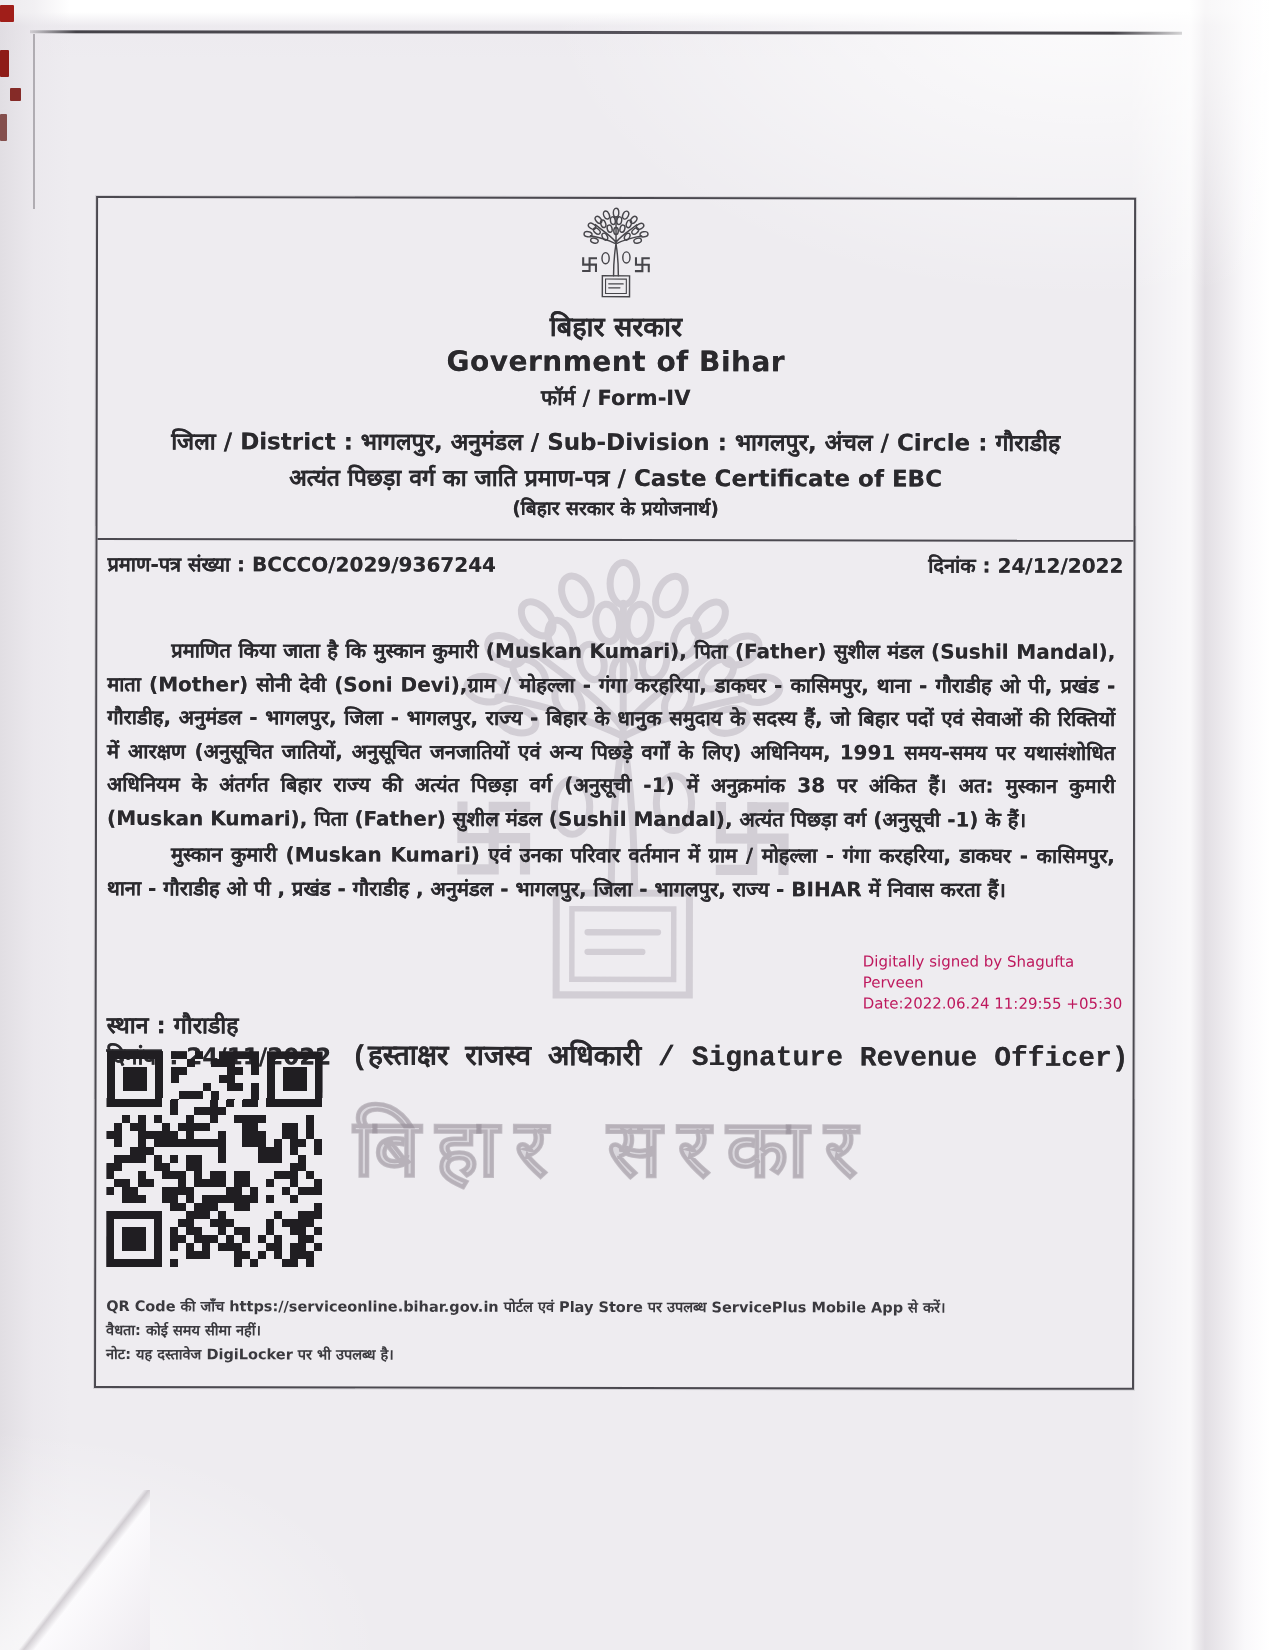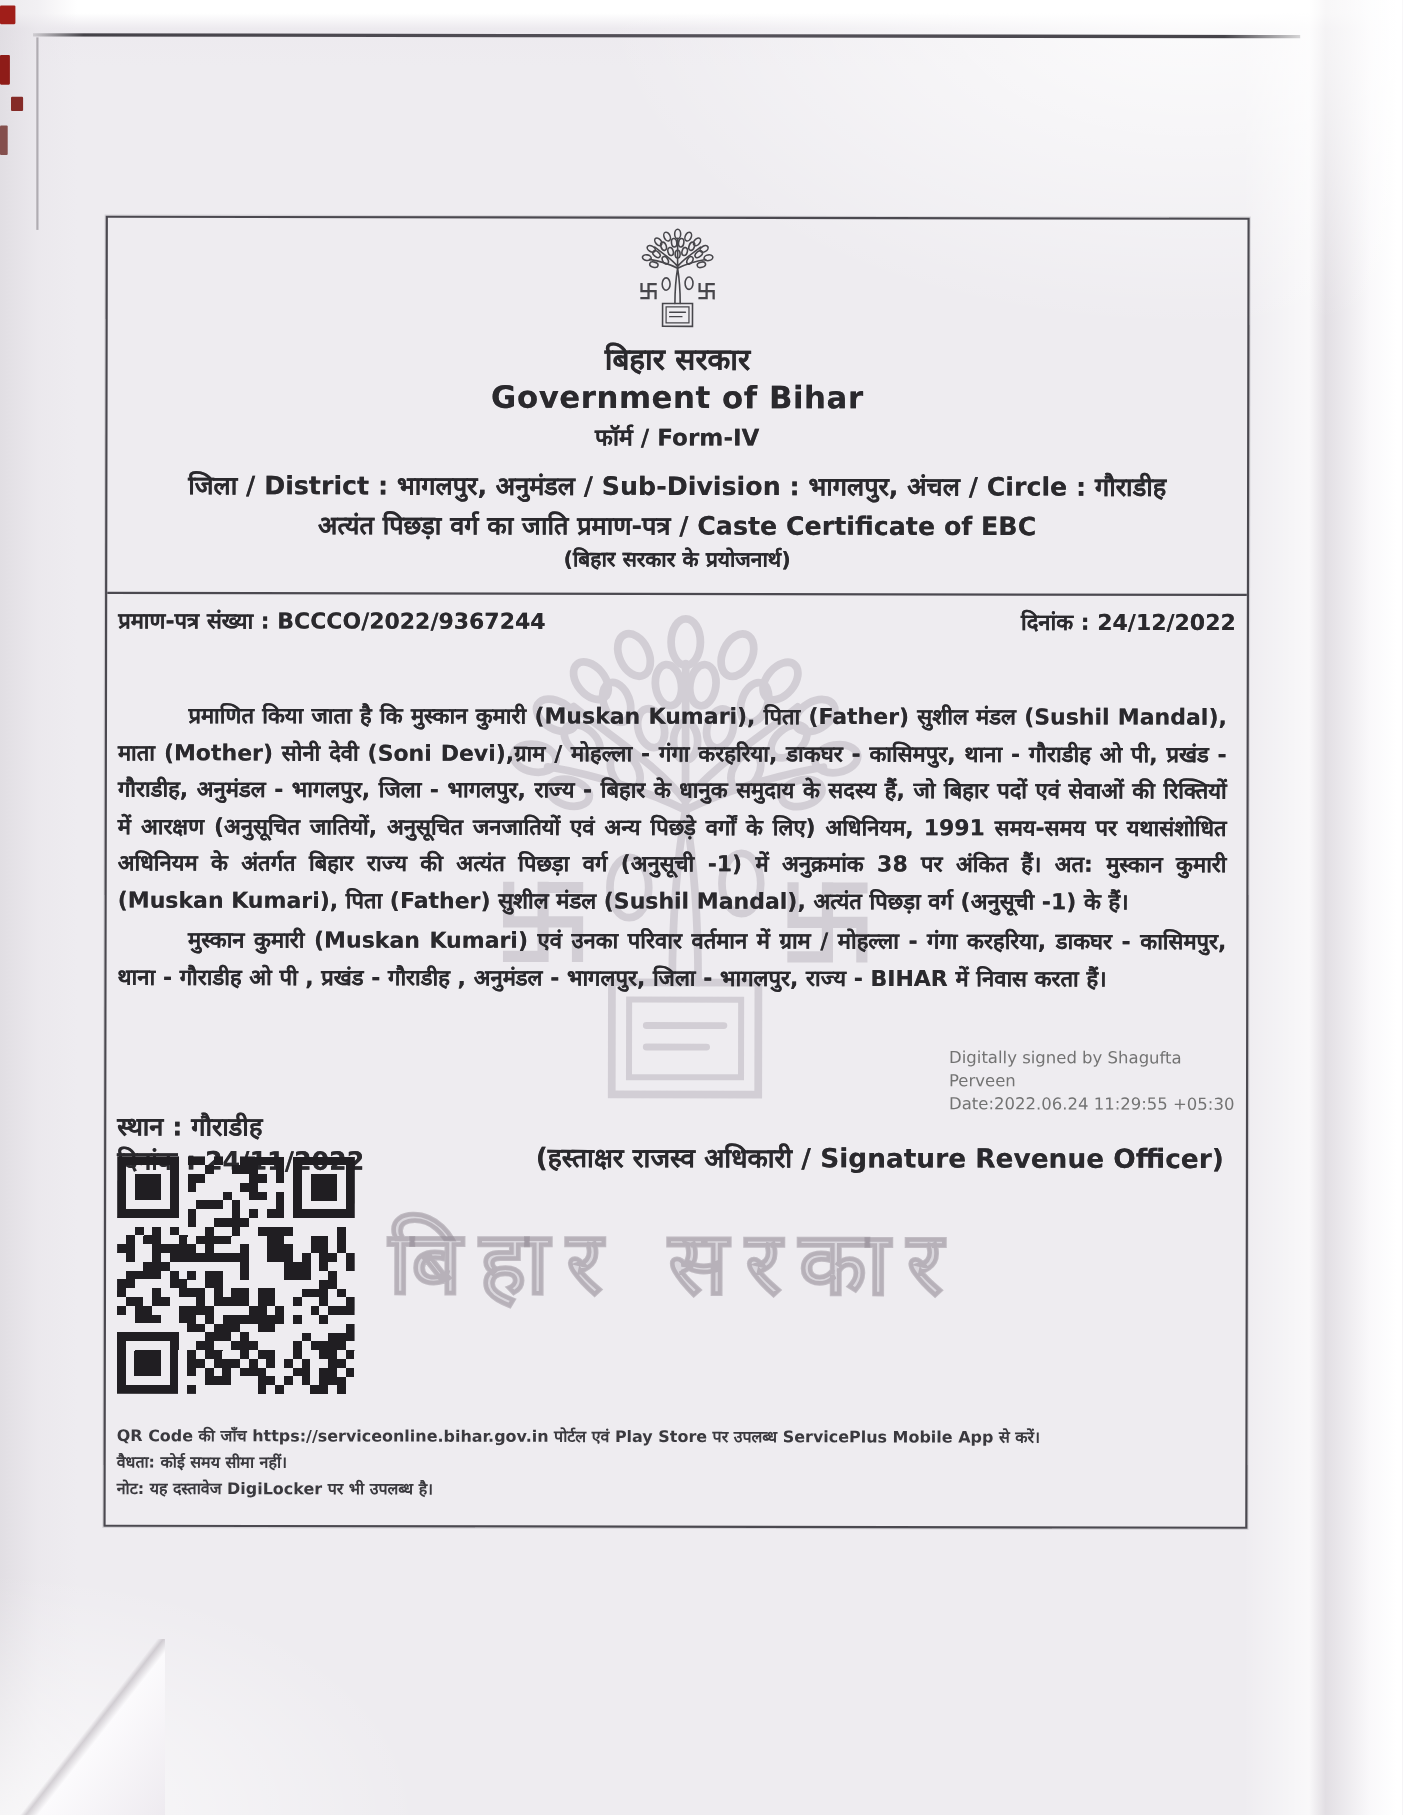--- a/index.html
+++ b/index.html
@@ -52,23 +52,23 @@
   .t-dist{position:absolute;left:0;right:0;top:226px;font-size:23px;font-weight:700;}
   .t-caste{position:absolute;left:0;right:0;top:262px;font-size:23px;font-weight:700;}
   .t-purp{position:absolute;left:0;right:0;top:296px;font-size:19px;font-weight:600;}
   .hr{position:absolute;left:0;right:0;top:340px;border-top:2px solid #4b4950;}
   .metarow{position:absolute;left:10px;right:10px;top:352px;display:flex;justify-content:space-between;font-size:20px;font-weight:700;}
 
   .para{position:absolute;left:10px;width:1008px;font-size:20px;font-weight:600;line-height:33.5px;text-align:justify;}
   .p1{top:436px;text-indent:64px;}
   .p2{top:640px;text-indent:64px;}
 
-  .digsig{position:absolute;left:766px;top:752px;font-size:15px;line-height:21px;color:#737373;font-weight:400;text-shadow:none;}
+  .digsig{position:absolute;left:766px;top:752px;font-size:15px;line-height:21px;color:#be185d;font-weight:400;text-shadow:none;}
   .place{position:absolute;left:10px;top:812px;font-size:23px;font-weight:700;line-height:31px;}
-  .officer{position:absolute;right:20px;top:836px;font-size:24px;font-weight:700;}
+  .officer{position:absolute;right:4px;top:836px;font-size:28px;font-weight:700;font-family:Liberation Mono, monospace;}
 
   .qr{position:absolute;left:10px;top:853px;width:216px;height:216px;}
   .qr svg{width:100%;height:100%;}
 
   .notes{position:absolute;left:10px;top:1096px;font-size:14.5px;font-weight:700;line-height:24px;color:#3a393e;}
 
   .wm-emblem{position:absolute;left:388px;top:556px;width:470px;height:455px;color:#948c98;opacity:.30;z-index:0;}
   .wm-emblem svg{width:100%;height:100%;}
   .wm-text{
     position:absolute;left:95px;width:1038px;top:1090px;text-align:center;
@@ -154,21 +154,21 @@
     <div class="t-form center ink z1">फॉर्म / Form-IV</div>
     <div class="t-dist center ink z1">जिला / District : भागलपुर, अनुमंडल / Sub-Division : भागलपुर, अंचल / Circle : गौराडीह</div>
     <div class="t-caste center ink z1">अत्यंत पिछड़ा वर्ग का जाति प्रमाण-पत्र / Caste Certificate of EBC</div>
     <div class="t-purp center ink z1">(बिहार सरकार के प्रयोजनार्थ)</div>
 
     <div class="hr z1"></div>
 
     <div class="metarow ink z1">
       <div>
         <span>प्रमाण-पत्र संख्या :</span>
-        <span>BCCCO/2022/9367244</span>
+        <span>BCCCO/2029/9367244</span>
       </div>
       <div>
         <span>दिनांक :</span>
         <span>24/12/2022</span>
       </div>
     </div>
 
     <div class="para p1 ink z1">प्रमाणित किया जाता है कि मुस्कान कुमारी (Muskan Kumari), पिता (Father) सुशील मंडल (Sushil Mandal), माता (Mother) सोनी देवी (Soni Devi),ग्राम / मोहल्ला - गंगा करहरिया, डाकघर - कासिमपुर, थाना - गौराडीह ओ पी, प्रखंड - गौराडीह, अनुमंडल - भागलपुर, जिला - भागलपुर, राज्य - बिहार के धानुक समुदाय के सदस्य हैं, जो बिहार पदों एवं सेवाओं की रिक्तियों में आरक्षण (अनुसूचित जातियों, अनुसूचित जनजातियों एवं अन्य पिछड़े वर्गों के लिए) अधिनियम, 1991 समय-समय पर यथासंशोधित अधिनियम के अंतर्गत बिहार राज्य की अत्यंत पिछड़ा वर्ग (अनुसूची -1) में अनुक्रमांक 38 पर अंकित हैं। अत: मुस्कान कुमारी (Muskan Kumari), पिता (Father) सुशील मंडल (Sushil Mandal), अत्यंत पिछड़ा वर्ग (अनुसूची -1) के हैं।</div>
     <div class="para p2 ink z1">मुस्कान कुमारी (Muskan Kumari) एवं उनका परिवार वर्तमान में ग्राम / मोहल्ला - गंगा करहरिया, डाकघर - कासिमपुर, थाना - गौराडीह ओ पी , प्रखंड - गौराडीह , अनुमंडल - भागलपुर, जिला - भागलपुर, राज्य - BIHAR में निवास करता हैं।</div>
 

